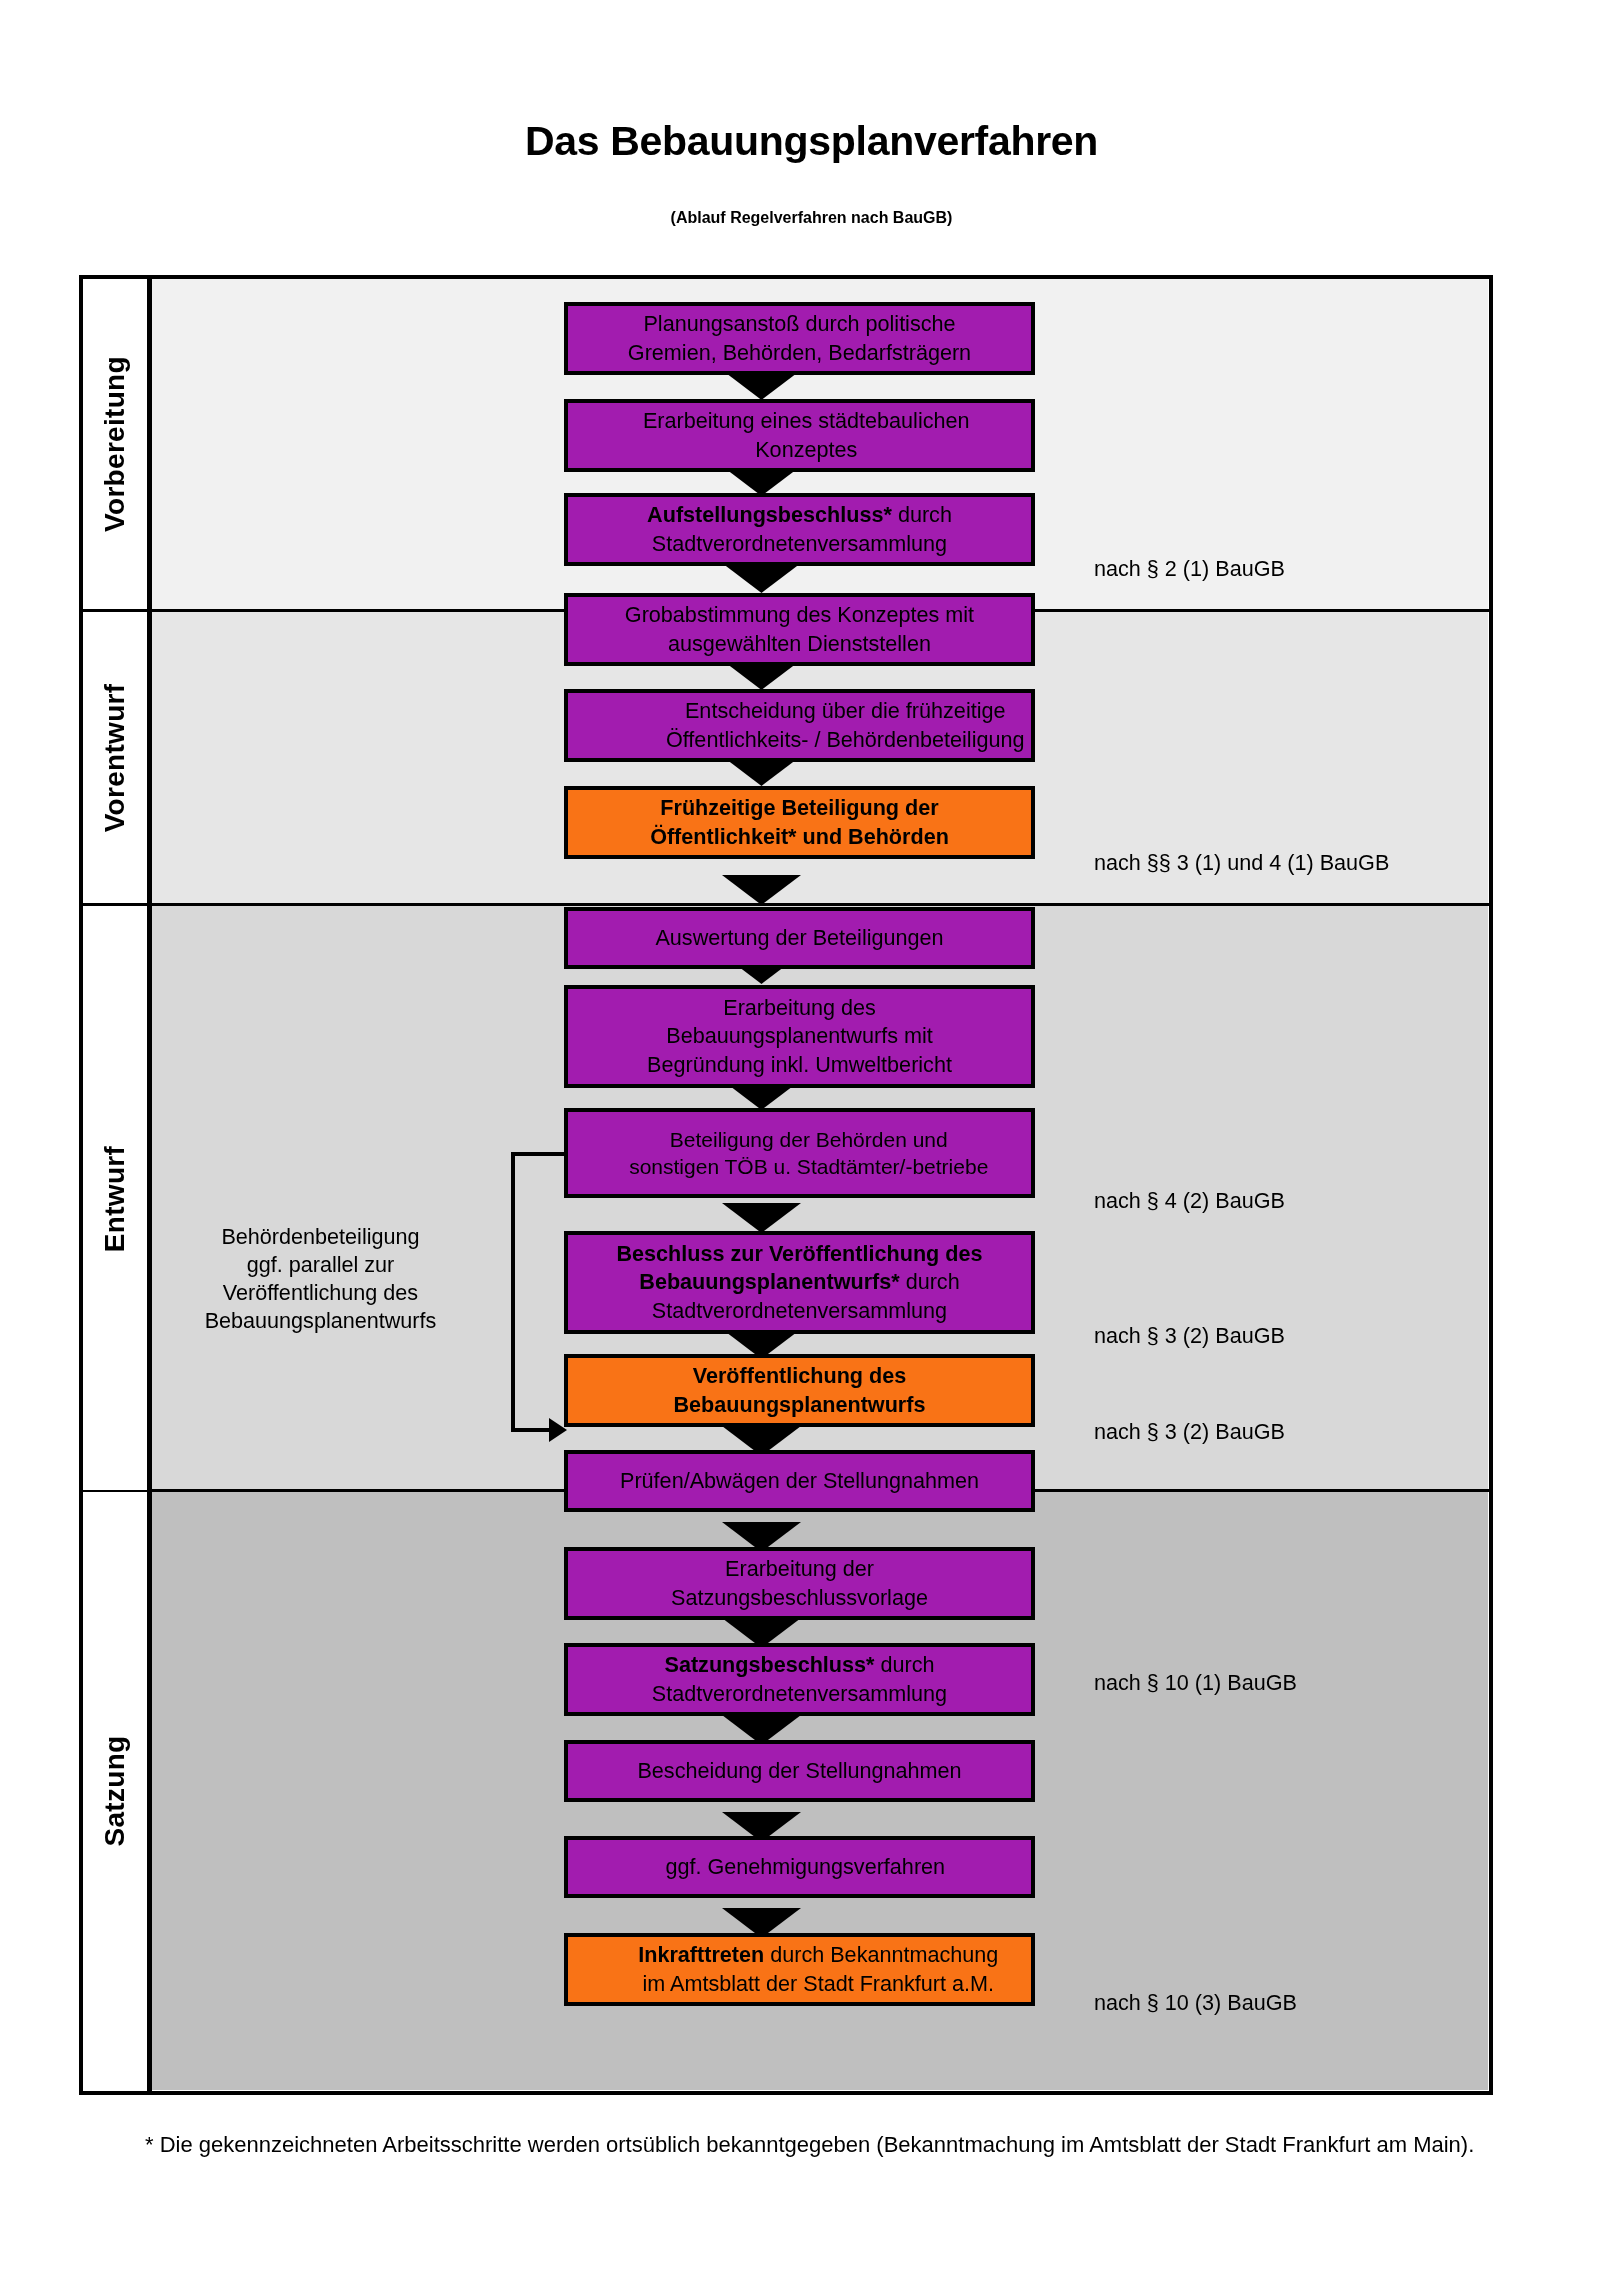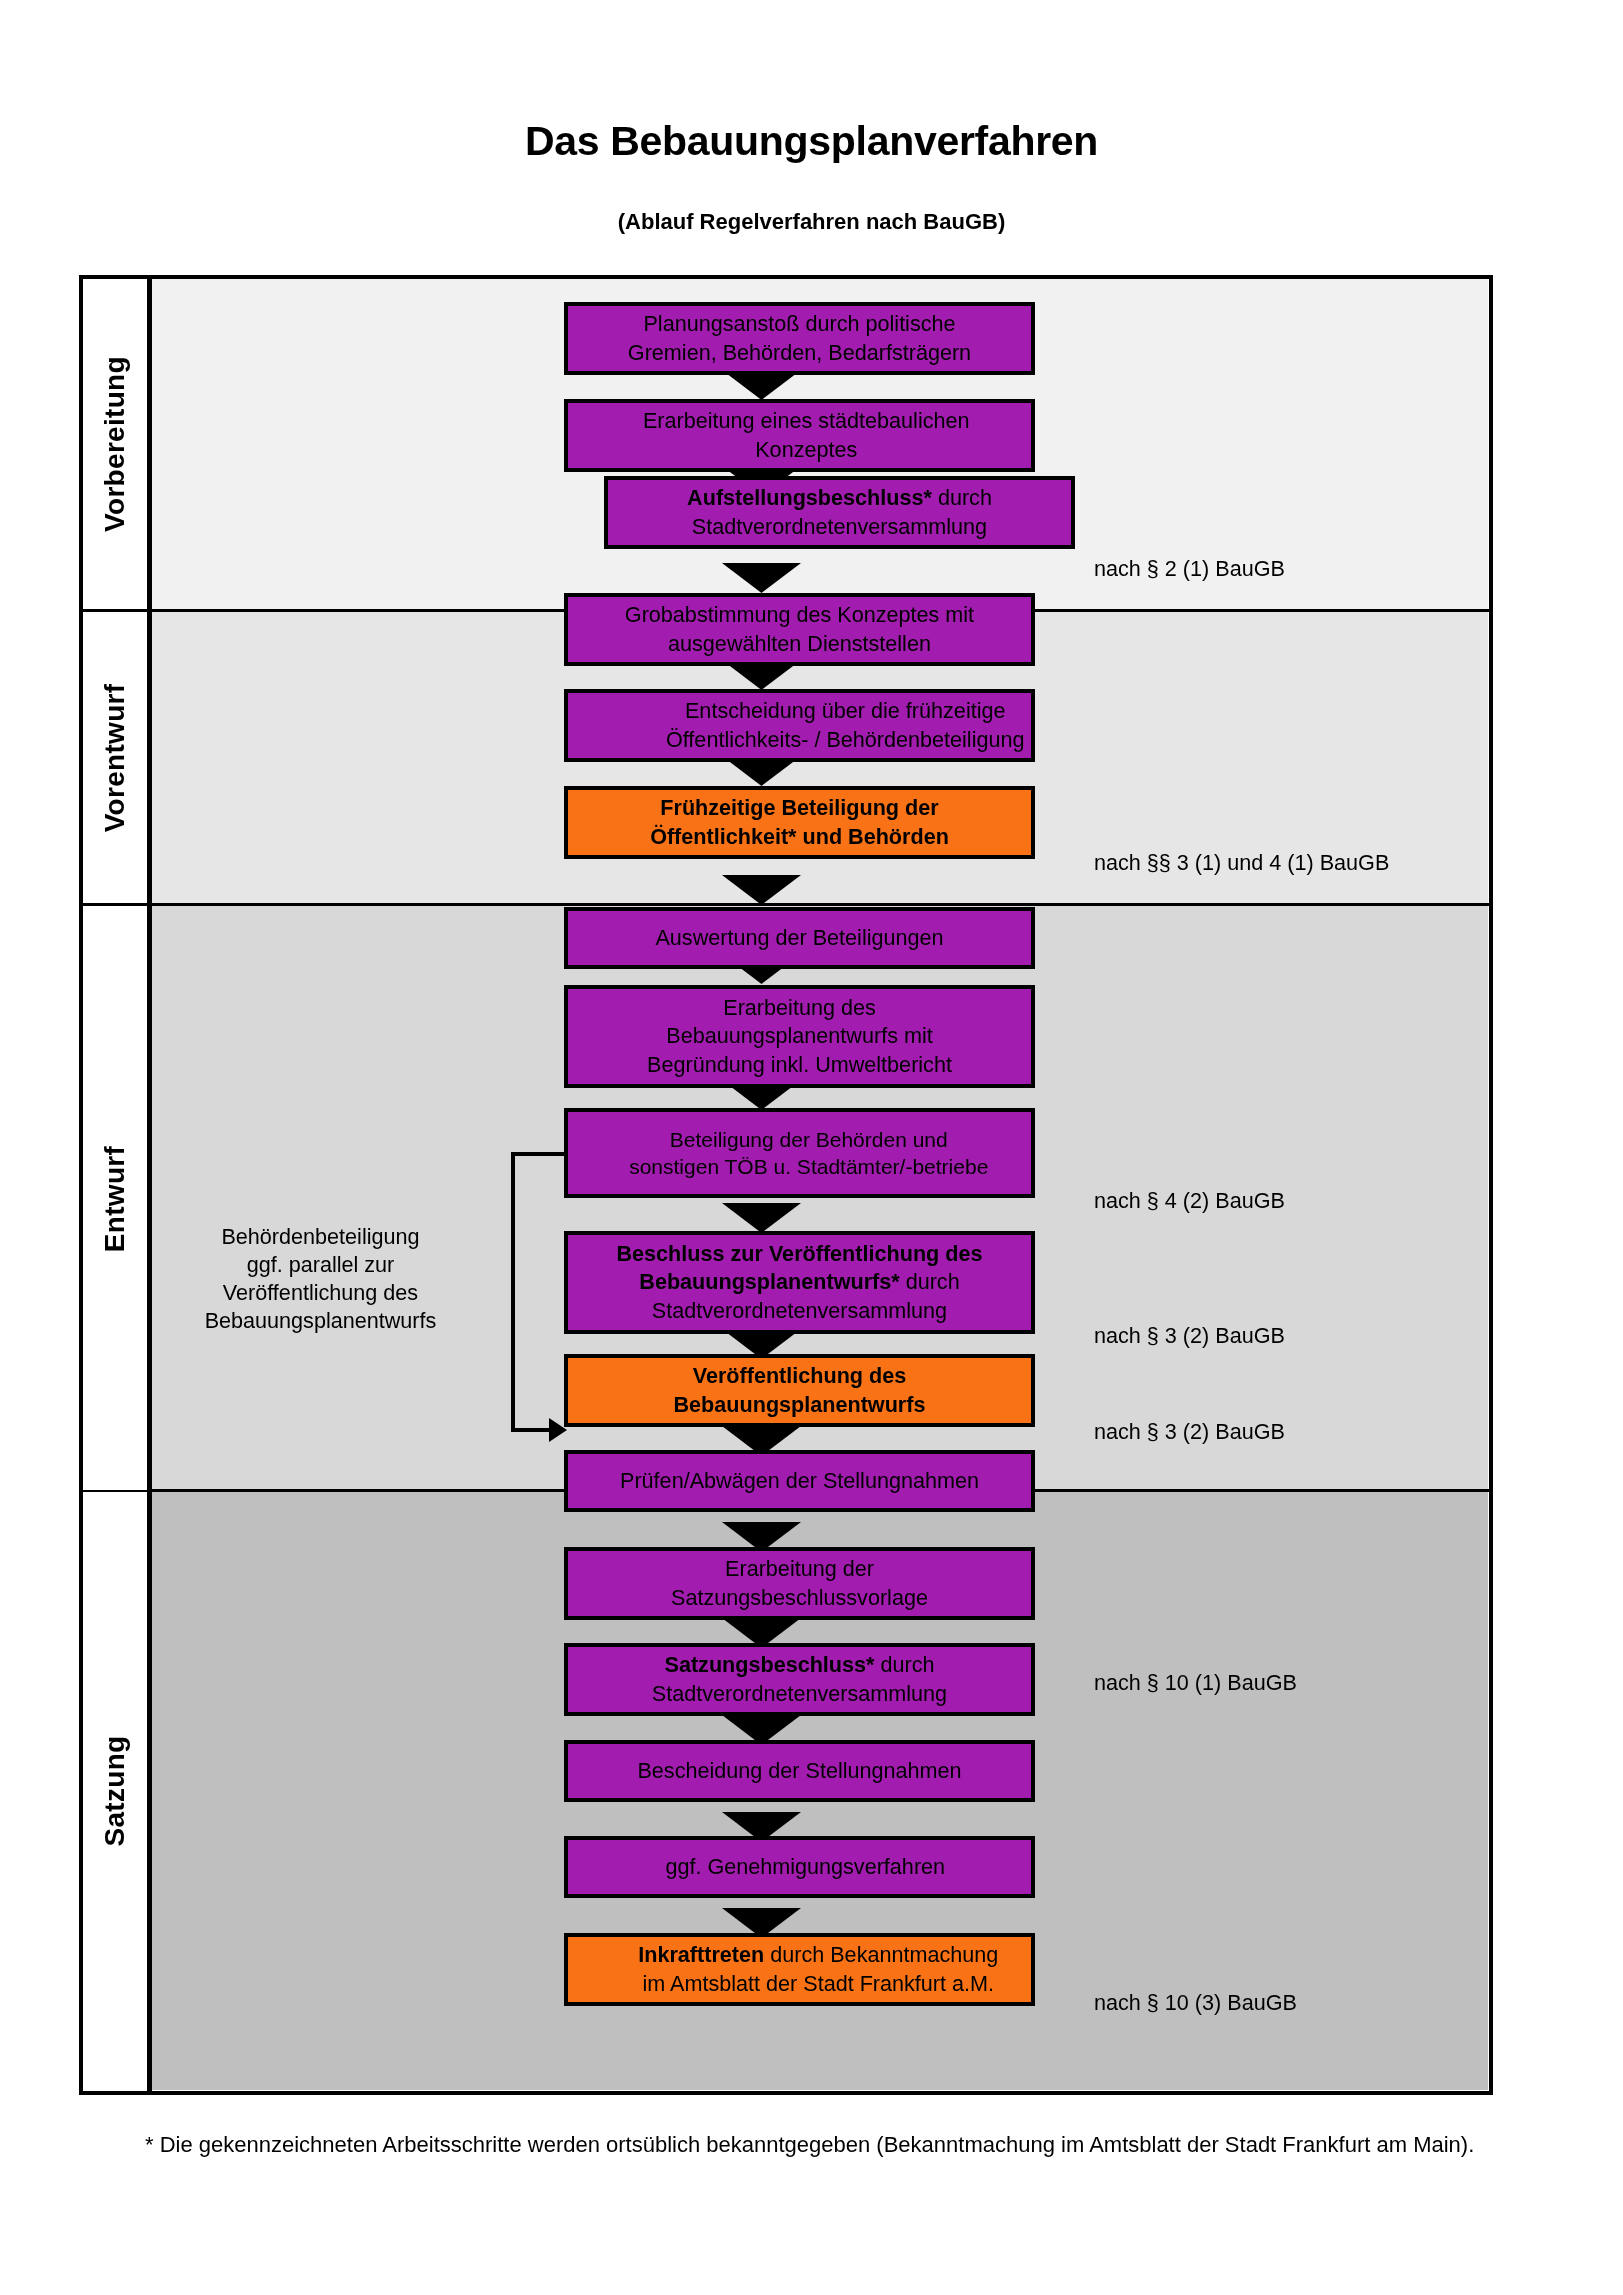--- a/index.html
+++ b/index.html
@@ -22,21 +22,21 @@
     left: 0; top: 118px; width: 1623px;
     text-align: center;
     font-size: 41px;
     font-weight: bold;
     letter-spacing: -0.3px;
   }
   #subtitle {
     position: absolute;
     left: 0; top: 209px; width: 1623px;
     text-align: center;
-    font-size: 22px;
+    font-size: 16px;
     font-weight: bold;
   }
 
   
   #frame {
     position: absolute;
     left: 79px;
     top: 275px;
     width: 1414px;
     height: 1820px;
@@ -248,21 +248,21 @@
   </div>
 </div>
 
 <div class="pbox" style="top:399px; height:73px;padding-left:20px;">
   <div>
     <span>Erarbeitung eines städtebaulichen</span><br>
     <span>Konzeptes</span>
   </div>
 </div>
 
-<div class="pbox" style="top:476px; height:73px;margin-left:40px;">
+<div class="pbox" style="top:493px; height:73px;">
   <div>
     <span class="bold">Aufstellungsbeschluss*</span><span> durch</span><br>
     <span>Stadtverordnetenversammlung</span>
   </div>
 </div>
 
 <div class="pbox" style="top:593px; height:73px;">
   <div>
     <span>Grobabstimmung des Konzeptes mit</span><br>
     <span>ausgewählten Dienststellen</span>

